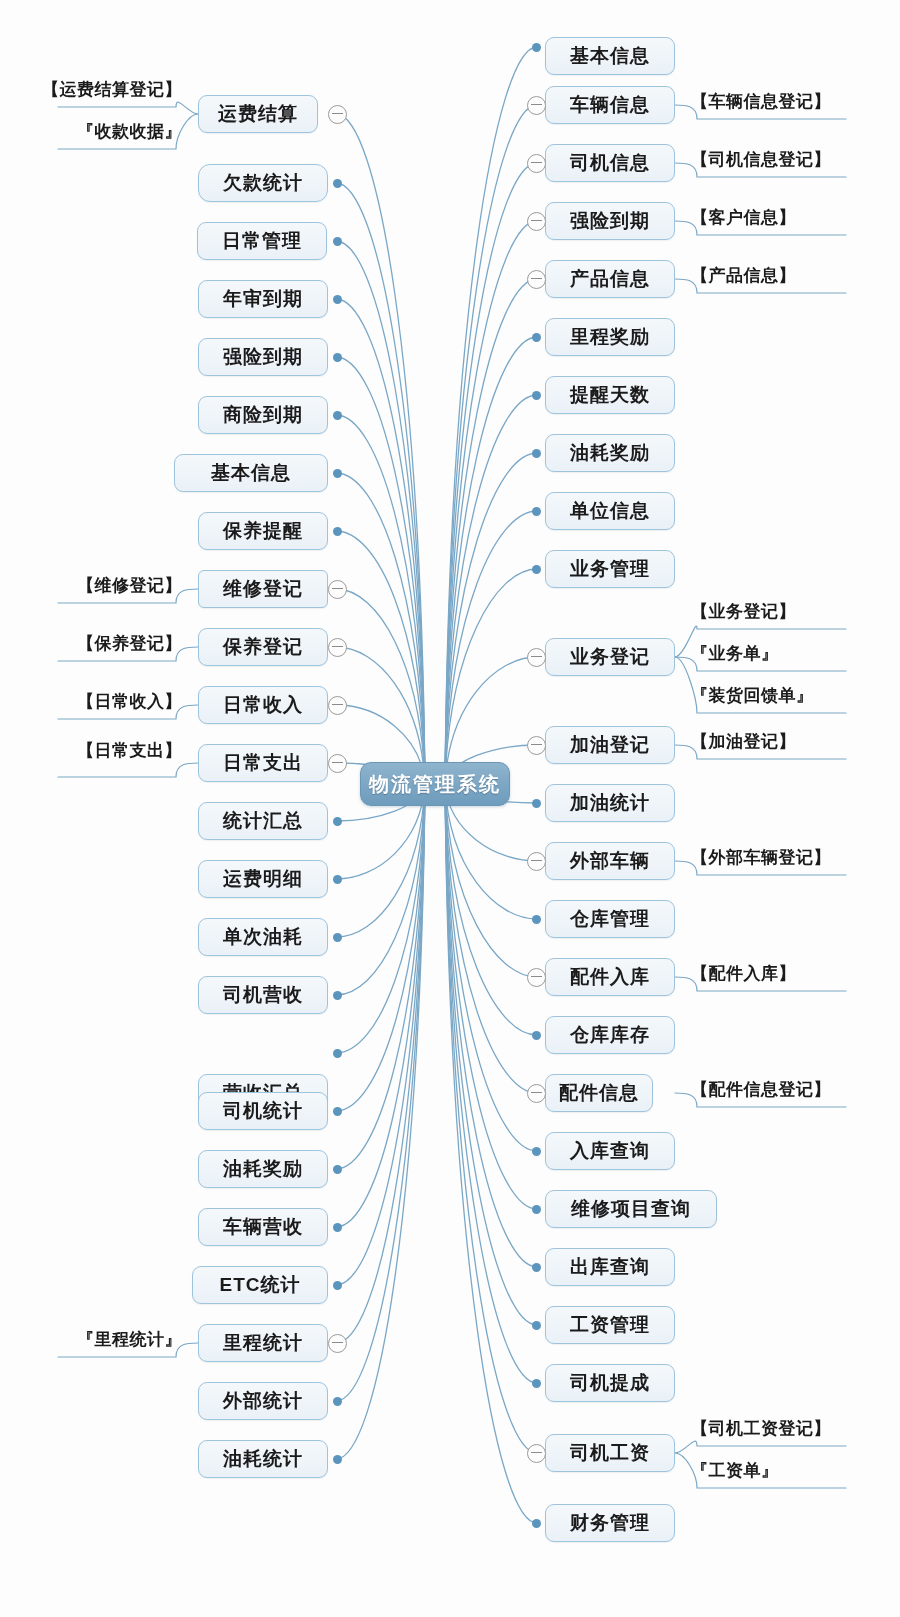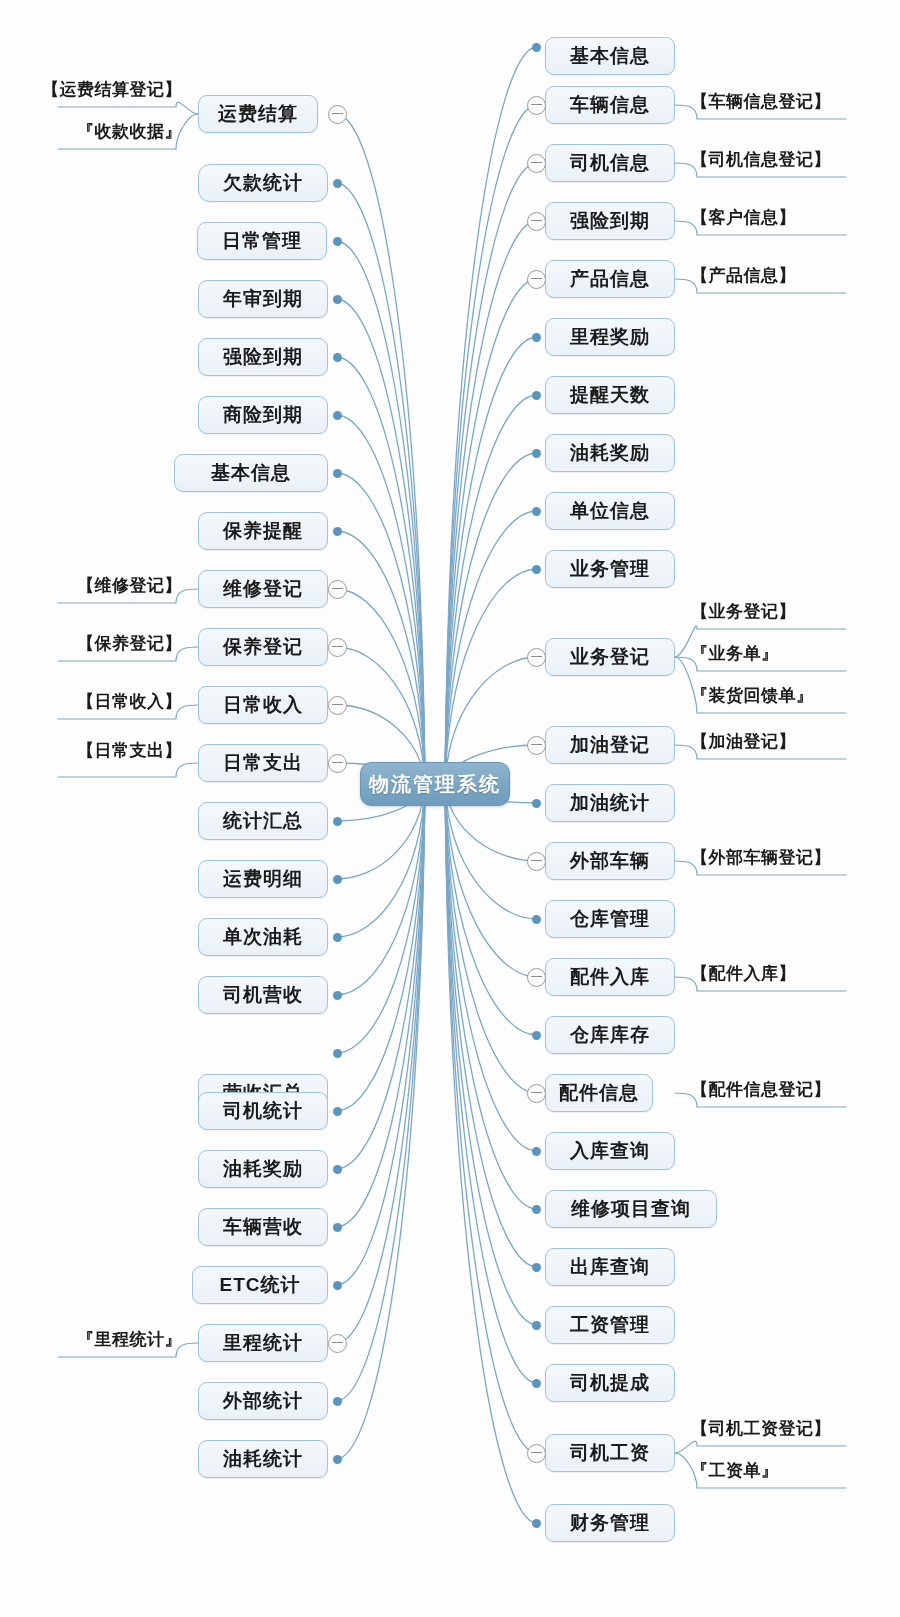--- a/index.html
+++ b/index.html
@@ -179,27 +179,27 @@
       <div class="node" style="left: 198px; top: 280px; width: 130px;">年审到期</div>
       <div class="bullet" style="left: 332.5px; top: 294.5px;"></div>
       <div class="node" style="left: 198px; top: 338px; width: 130px;">强险到期</div>
       <div class="bullet" style="left: 332.5px; top: 352.5px;"></div>
       <div class="node" style="left: 198px; top: 396px; width: 130px;">商险到期</div>
       <div class="bullet" style="left: 332.5px; top: 410.5px;"></div>
       <div class="node" style="left: 174px; top: 454px; width: 154px;">基本信息</div>
       <div class="bullet" style="left: 332.5px; top: 468.5px;"></div>
       <div class="node" style="left: 198px; top: 512px; width: 130px;">保养提醒</div>
       <div class="bullet" style="left: 332.5px; top: 526.5px;"></div>
-      <div class="node" style="left: 198px; top: 570px; width: 130px;">维修登记</div>
+      <div class="node" style="left: 198px; top: 570px; width: 130px; border-radius: 6px;">维修登记</div>
       <div class="collapse" style="left: 327.5px; top: 579.5px;"></div>
       <div class="leaf-label left" style="right: 718px; top: 577px;">【维修登记】</div>
       <div class="node" style="left: 198px; top: 628px; width: 130px;">保养登记</div>
       <div class="collapse" style="left: 327.5px; top: 637.5px;"></div>
       <div class="leaf-label left" style="right: 718px; top: 635px;">【保养登记】</div>
-      <div class="node" style="left: 198px; top: 686px; width: 130px; border-radius: 8px;">日常收入</div>
+      <div class="node" style="left: 198px; top: 686px; width: 130px;">日常收入</div>
       <div class="collapse" style="left: 327.5px; top: 695.5px;"></div>
       <div class="leaf-label left" style="right: 718px; top: 693px;">【日常收入】</div>
       <div class="node" style="left: 198px; top: 744px; width: 130px; text-align: right;">日常支出</div>
       <div class="collapse" style="left: 327.5px; top: 753.5px;"></div>
       <div class="leaf-label left" style="right: 718px; top: 742px;">【日常支出】</div>
       <div class="node" style="left: 198px; top: 802px; width: 130px;">统计汇总</div>
       <div class="bullet" style="left: 332.5px; top: 816.5px;"></div>
       <div class="node" style="left: 198px; top: 860px; width: 130px;">运费明细</div>
       <div class="bullet" style="left: 332.5px; top: 874.5px;"></div>
       <div class="node" style="left: 198px; top: 918px; width: 130px;">单次油耗</div>

